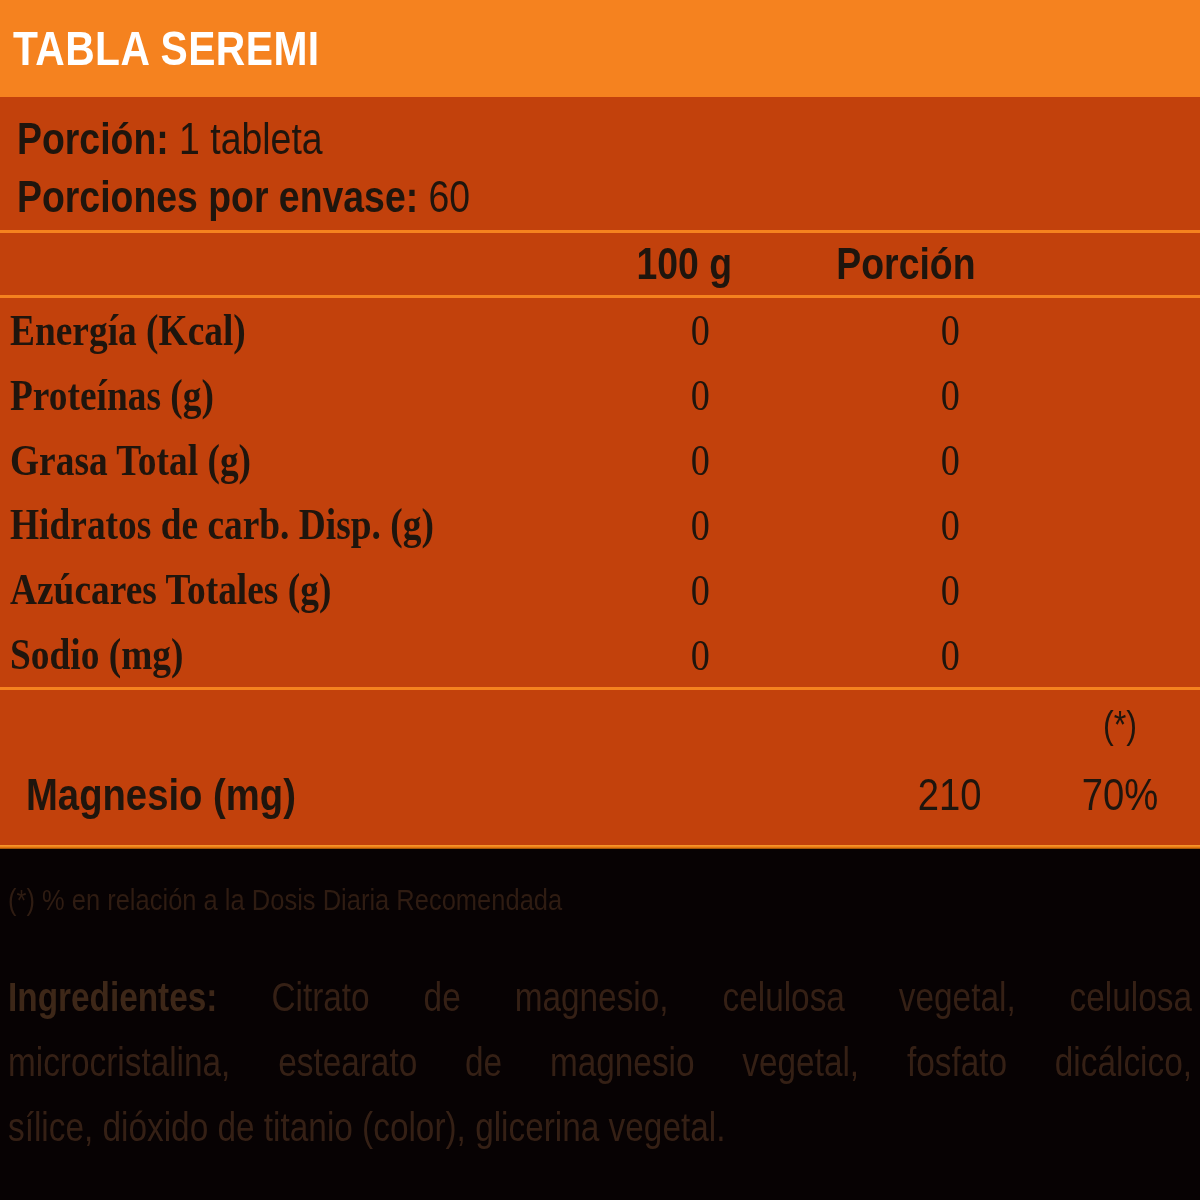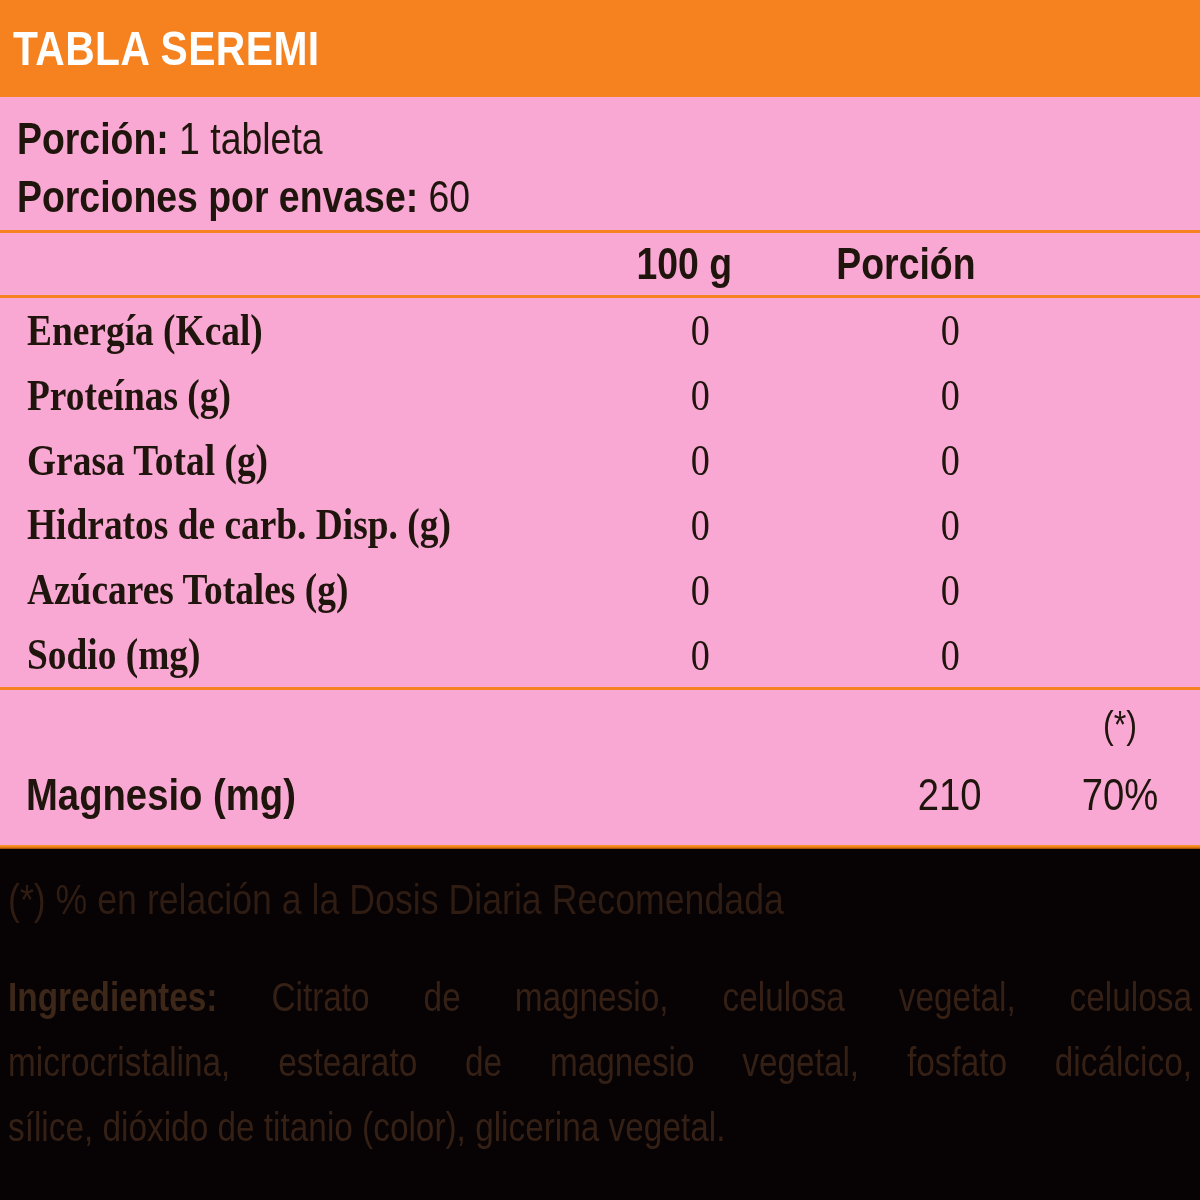--- a/index.html
+++ b/index.html
@@ -3,39 +3,39 @@
 <meta charset="utf-8">
 <style>
   * { margin:0; padding:0; box-sizing:border-box; }
   html,body { width:1200px; height:1200px; }
   body {
     background:#ffffff;
     font-family:"Liberation Sans", sans-serif;
     color:#1f150d;
     overflow:hidden;
   }
-  .sheet { width:1200px; height:1080px; position:relative; background:#f9a8d4; }
+  .sheet { width:1200px; height:1080px; position:relative; background:#c2410c; }
 
   
   .cx  { display:inline-block; transform:scaleX(0.85); transform-origin:left center; white-space:nowrap; }
   .cxc { display:inline-block; transform:scaleX(0.85); transform-origin:center center; white-space:nowrap; }
 
   .band {
     height:97px; background:#F5821F;
     display:flex; align-items:center; padding-left:13px;
   }
   .title { font-size:48px; font-weight:bold; color:#ffffff; letter-spacing:0.5px; }
 
   .serving { height:133px; padding:13px 0 0 17px; font-size:44px; }
   .sline { line-height:58px; }
   .sline b { font-weight:bold; }
 
   .hr { height:3px; background:#F5821F; }
 
-  .trow { display:flex; align-items:center; padding-left:27px; }
+  .trow { display:flex; align-items:center; padding-left:10px; }
   .tlabel { flex:1; font-weight:bold; font-size:44px; }
   .tc1 { width:200px; text-align:center; font-size:45px; }
   .spacer { width:60px; }
   .tc2 { width:180px; text-align:center; font-size:45px; }
   .tc3 { width:160px; text-align:center; font-size:45px; }
 
   .chead { height:62px; }
   .chead .tc1, .chead .tc2 { font-weight:bold; font-size:44px; }
   .nudge1 { position:relative; left:-16px; }
   .nudge2 { position:relative; left:-44px; }
@@ -46,21 +46,21 @@
   .mineral { height:155px; }
   .star-row { height:70px; display:flex; align-items:center; padding-left:10px; }
   .star-row .tc3 { font-size:38px; }
   .mag-row { height:70px; display:flex; align-items:center; padding-left:26px; }
   .mag-row .tlabel { font-size:45px; }
   .nudge3 { position:relative; left:-15px; }
 
   .rule { height:4px; background:linear-gradient(180deg,#f99c30 0%,#ef7d12 55%,#8a4303 100%); }
 
   .footer { height:351px; background:#070203; overflow:hidden; }
-  .note { margin:26px 0 0 8px; font-size:42px; color:#2f1c12; line-height:50px; }
+  .note { margin:26px 0 0 8px; font-size:30px; color:#2f1c12; line-height:50px; }
   .ingr {
     margin:40px 0 0 8px;
     width:1420px;
     transform:scaleX(0.8338); transform-origin:left top;
     font-size:40px; line-height:65px; color:#352015;
   }
   .ingr b { font-weight:bold; color:#3d2718; }
   .jline { text-align:justify; text-align-last:justify; }
   .lline { text-align:left; }
 </style>

